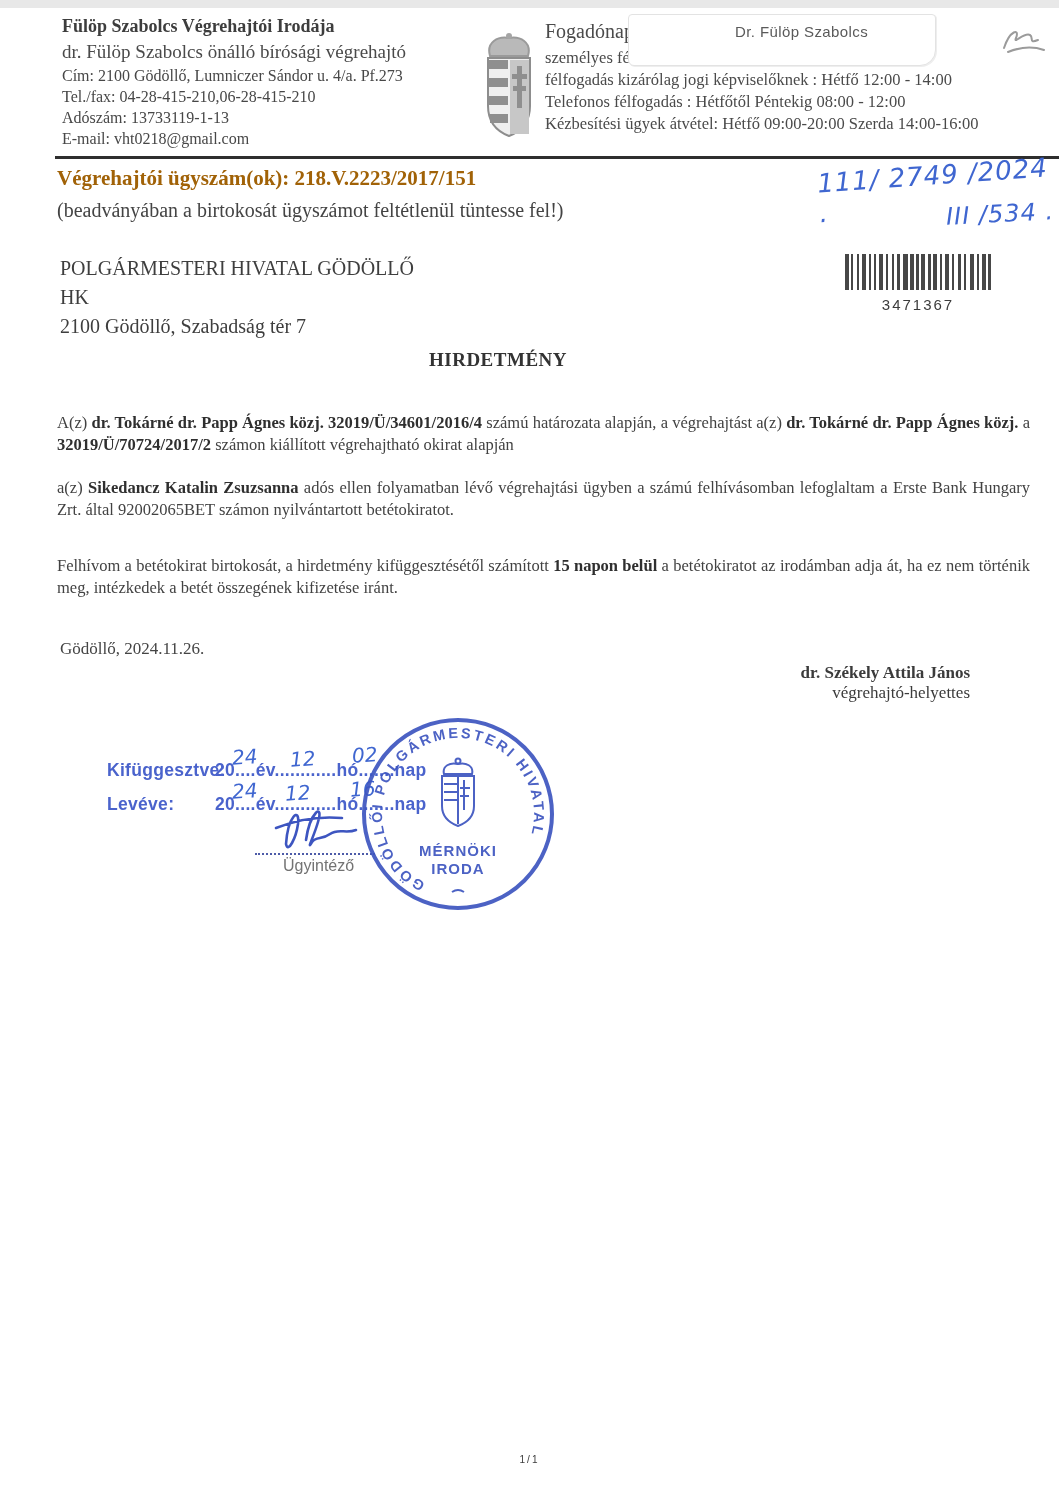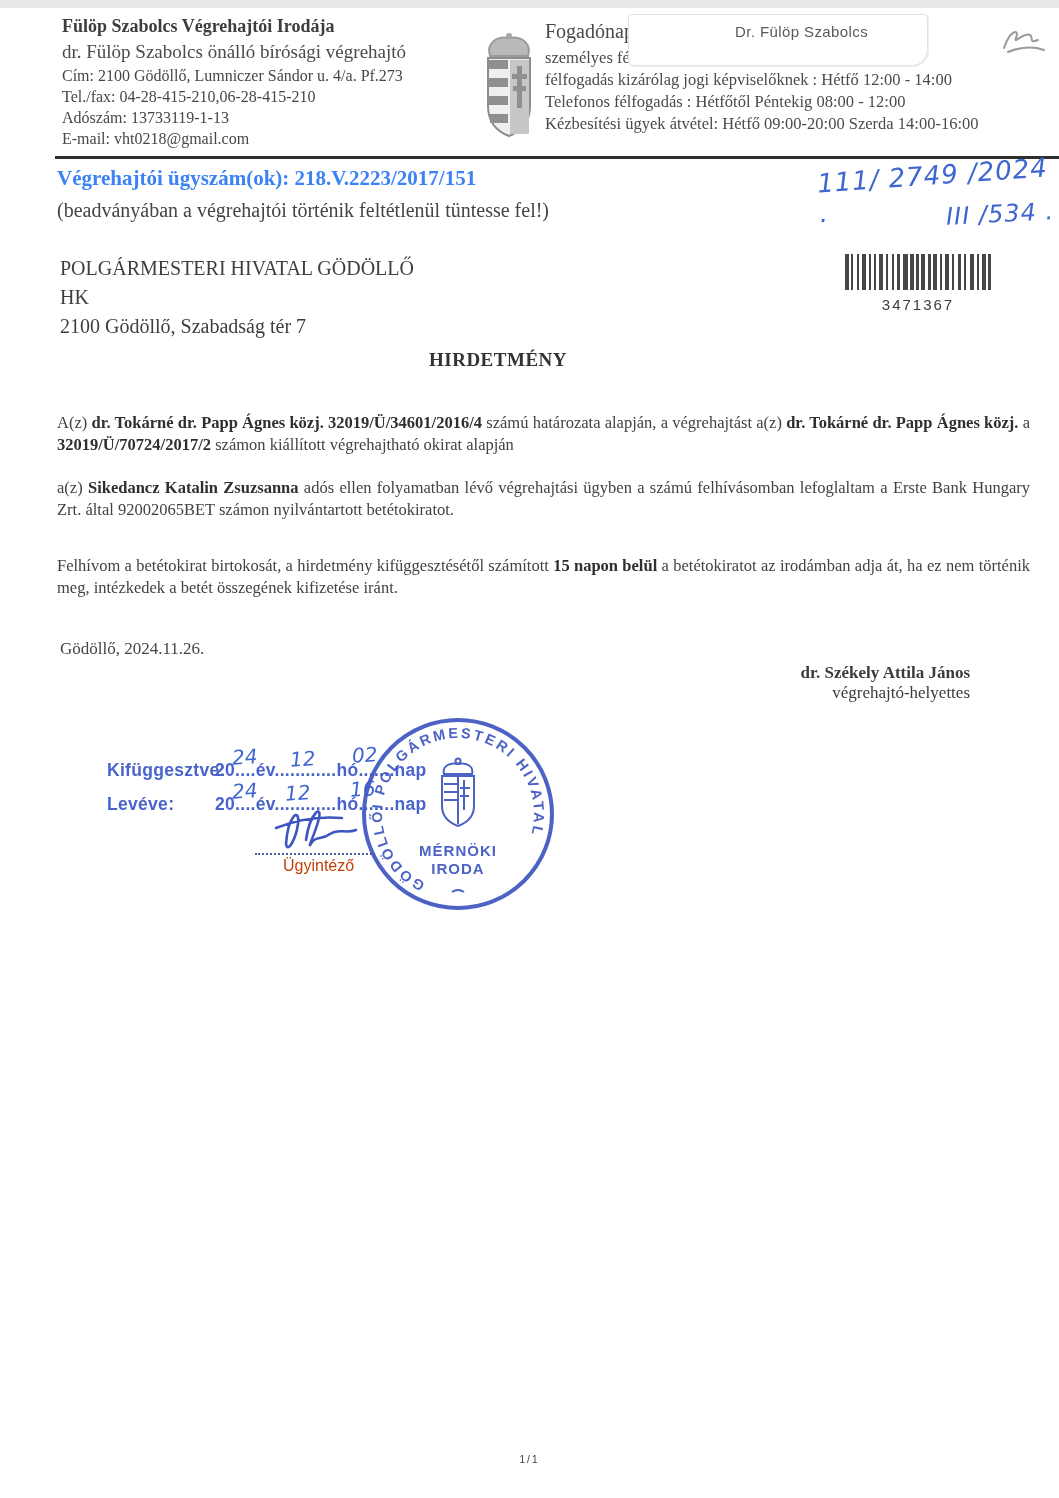--- a/index.html
+++ b/index.html
@@ -13,29 +13,30 @@
   
   .office{left:62px;top:8px;line-height:21px;font-size:16px;color:#474747;}
   .office .name{font-size:18px;font-weight:bold;color:#3d3d3d;margin-bottom:4px;}
   .office .officer{font-size:19px;margin-bottom:3px;color:#4a4a4a;}
   .reception{left:545px;top:12px;font-size:16.5px;line-height:22px;color:#4a4a4a;}
   .reception .rtitle{font-size:20px;margin-bottom:5px;}
   .overlay-box{
     left:628px;top:6px;width:298px;height:50px;background:#ffffff;
     border:1px solid #e3e3e3;border-radius:4px 4px 16px 6px;
     box-shadow:1px 1px 0 #eee;
+    padding-left:8px;
   }
   .overlay-box .oname{
     position:absolute;left:106px;top:8px;
     font-family:"Liberation Sans", sans-serif;font-size:15px;color:#5a5a5a;letter-spacing:.4px;
   }
 
   
   .rule{left:55px;top:148px;width:1004px;height:3px;background:#2e2e2e;}
-  .case-number{left:57px;top:158px;font-size:21px;font-weight:bold;color:#3b82f6;}
+  .case-number{left:57px;top:158px;font-size:21px;font-weight:bold;color:#a16207;}
   .case-note{left:57px;top:191px;font-size:20px;color:#444;}
 
   .handwriting{
     font-family:"DejaVu Sans", sans-serif;font-style:italic;color:#3f66d0;
   }
   .hw-top{left:818px;top:152px;font-size:26px;transform:rotate(-4deg);letter-spacing:1px;}
   .hw-bottom{left:946px;top:192px;font-size:24px;transform:rotate(-3deg);letter-spacing:1px;}
 
   
   .recipient{left:60px;top:246px;font-size:20px;line-height:29px;color:#3e3e3e;}
@@ -53,21 +54,21 @@
   .para b{color:#2f2f2f;}
   .date-line{left:60px;top:631px;font-size:17px;color:#454545;}
   .sig-block{left:600px;top:655px;width:370px;text-align:right;font-size:17px;color:#3b3b3b;}
   .sig-block .sname{font-weight:bold;}
   .posting{left:107px;top:745px;font-family:"Liberation Sans", sans-serif;
     font-size:17.5px;line-height:34px;color:#4a63cc;font-weight:bold;letter-spacing:.3px;}
   .posting .lab{display:inline-block;width:108px;font-weight:bold;}
   .hw-sm{font-size:20px;position:absolute;transform:rotate(-4deg);}
   .dots-line{left:255px;top:845px;width:120px;border-top:2px dotted #4d5ba8;}
   .clerk{left:283px;top:849px;font-family:"Liberation Sans", sans-serif;
-    font-size:16px;color:#c2410c;}
+    font-size:16px;color:#737373;}
 
   .pagenum{left:0;top:1446px;width:1059px;text-align:center;
     font-family:"Liberation Sans", sans-serif;font-size:10px;letter-spacing:2px;color:#3c3c3c;}
   .bottom-line{left:25px;top:1491px;width:1010px;height:1px;background:#dcdcdc;}
 </style>
 </head>
 <body>
 
 <div class="page">
 
@@ -110,21 +111,21 @@
     <span class="oname">Dr. Fülöp Szabolcs</span>
   </div>
 
   <svg class="abs" style="left:1000px;top:16px;" width="50" height="36" viewBox="0 0 50 36">
     <path d="M4,24 C10,6 20,4 16,14 C13,21 24,8 30,11 C34,13 28,20 38,16 M8,28 C18,24 32,22 44,26" fill="none" stroke="#9b9b9b" stroke-width="2" stroke-linecap="round"></path>
   </svg>
 
   <div class="abs rule"></div>
 
   <div class="abs case-number">Végrehajtói ügyszám(ok): 218.V.2223/2017/151</div>
-  <div class="abs case-note">(beadványában a végrehajtói történik feltétlenül tüntesse fel!)</div>
+  <div class="abs case-note">(beadványában a birtokosát ügyszámot feltétlenül tüntesse fel!)</div>
 
   <div class="abs handwriting hw-top">111/ 2749 /2024 .</div>
   <div class="abs handwriting hw-bottom">III /534 .</div>
 
   <div class="abs recipient">
     <div>POLGÁRMESTERI HIVATAL GÖDÖLLŐ</div>
     <div>HK</div>
     <div>2100 Gödöllő, Szabadság tér 7</div>
   </div>
 

